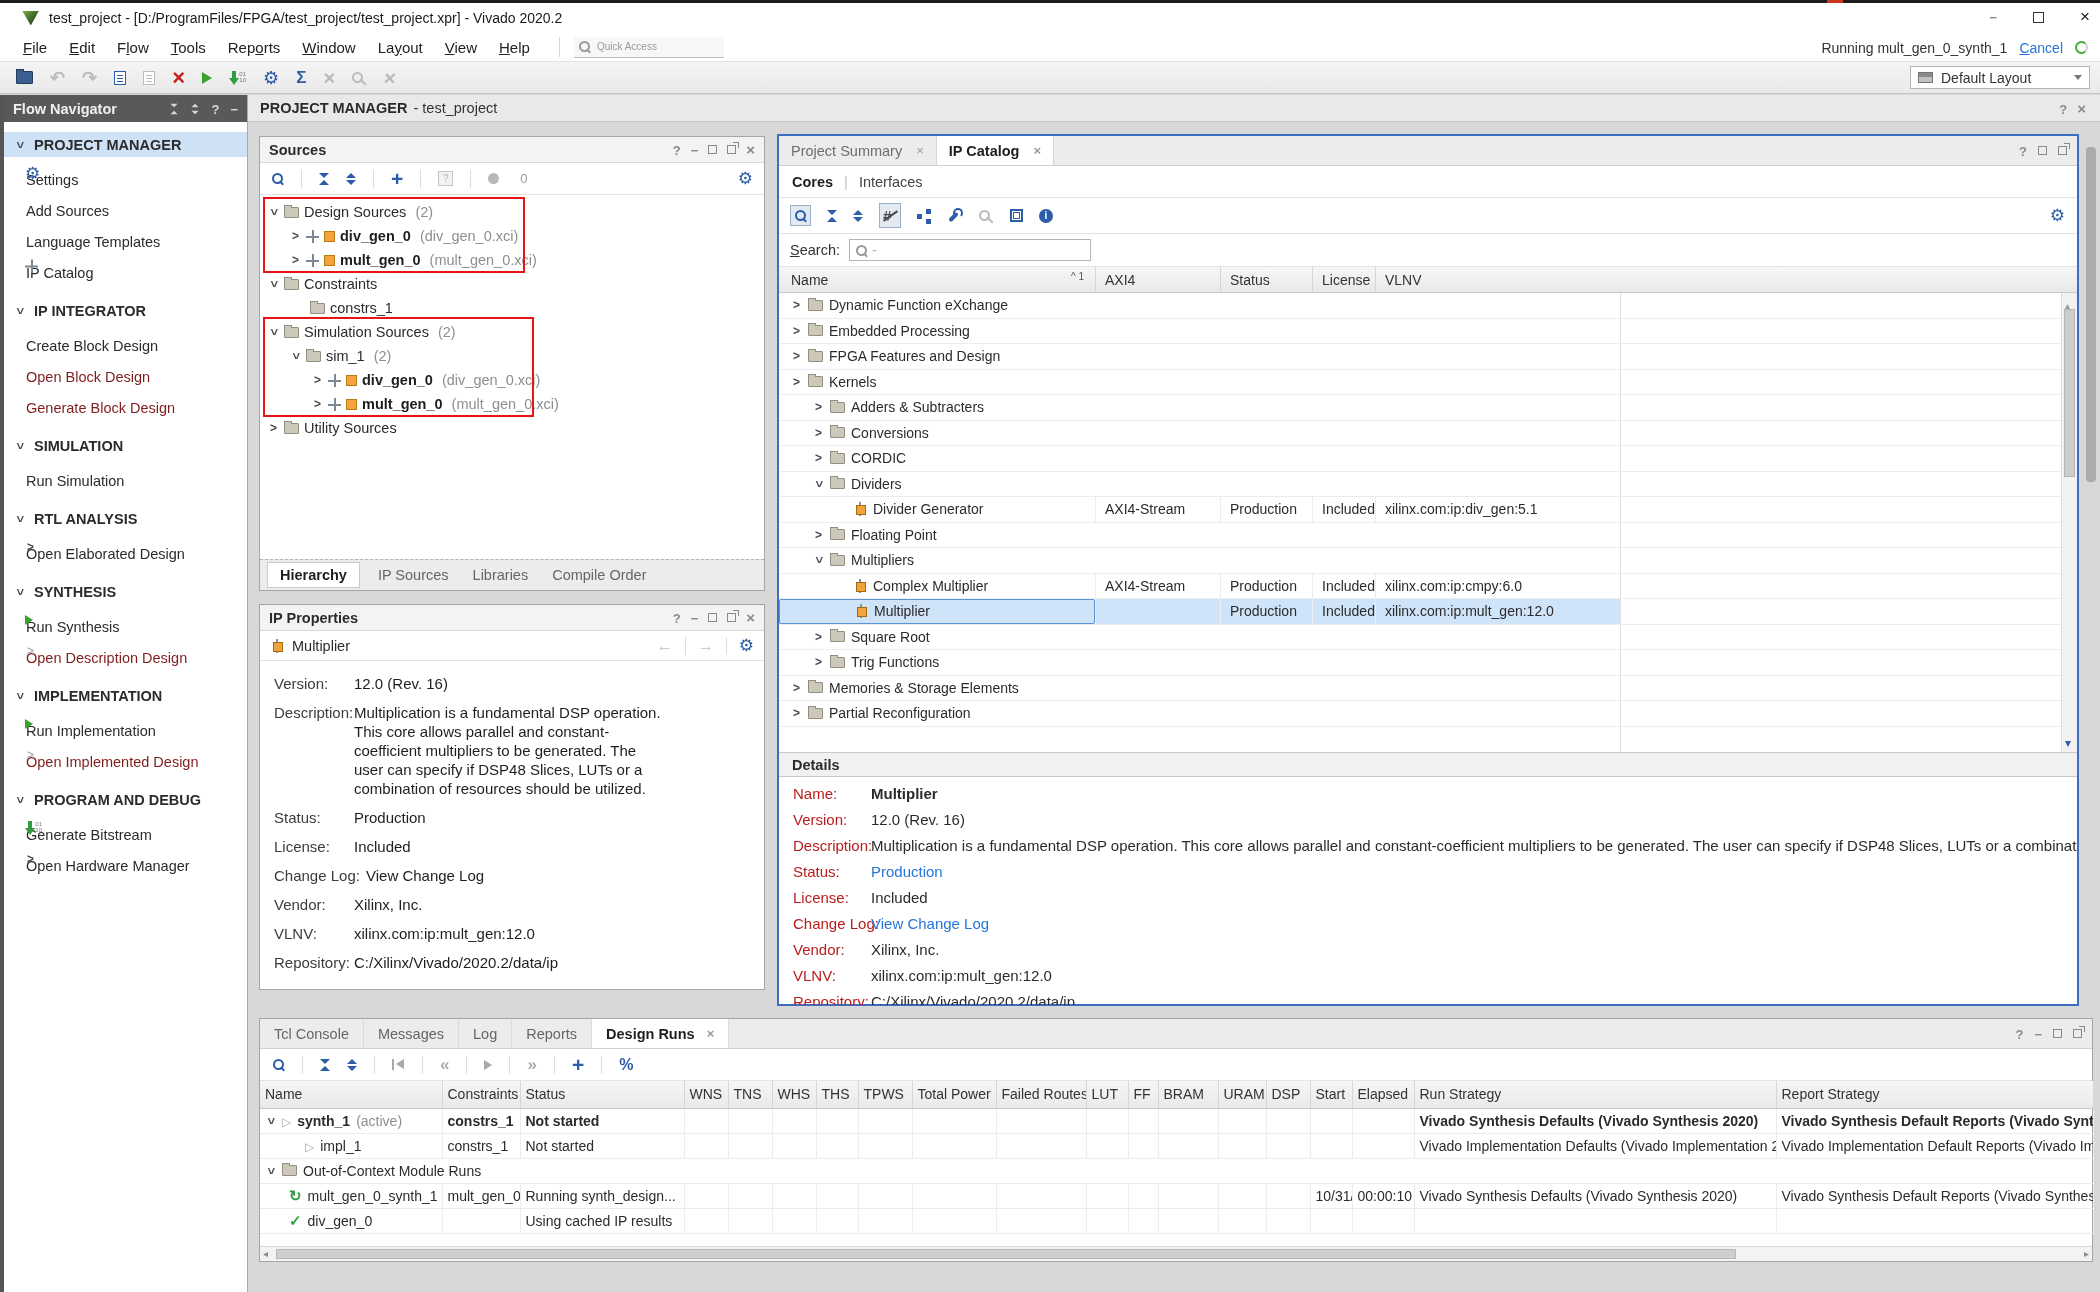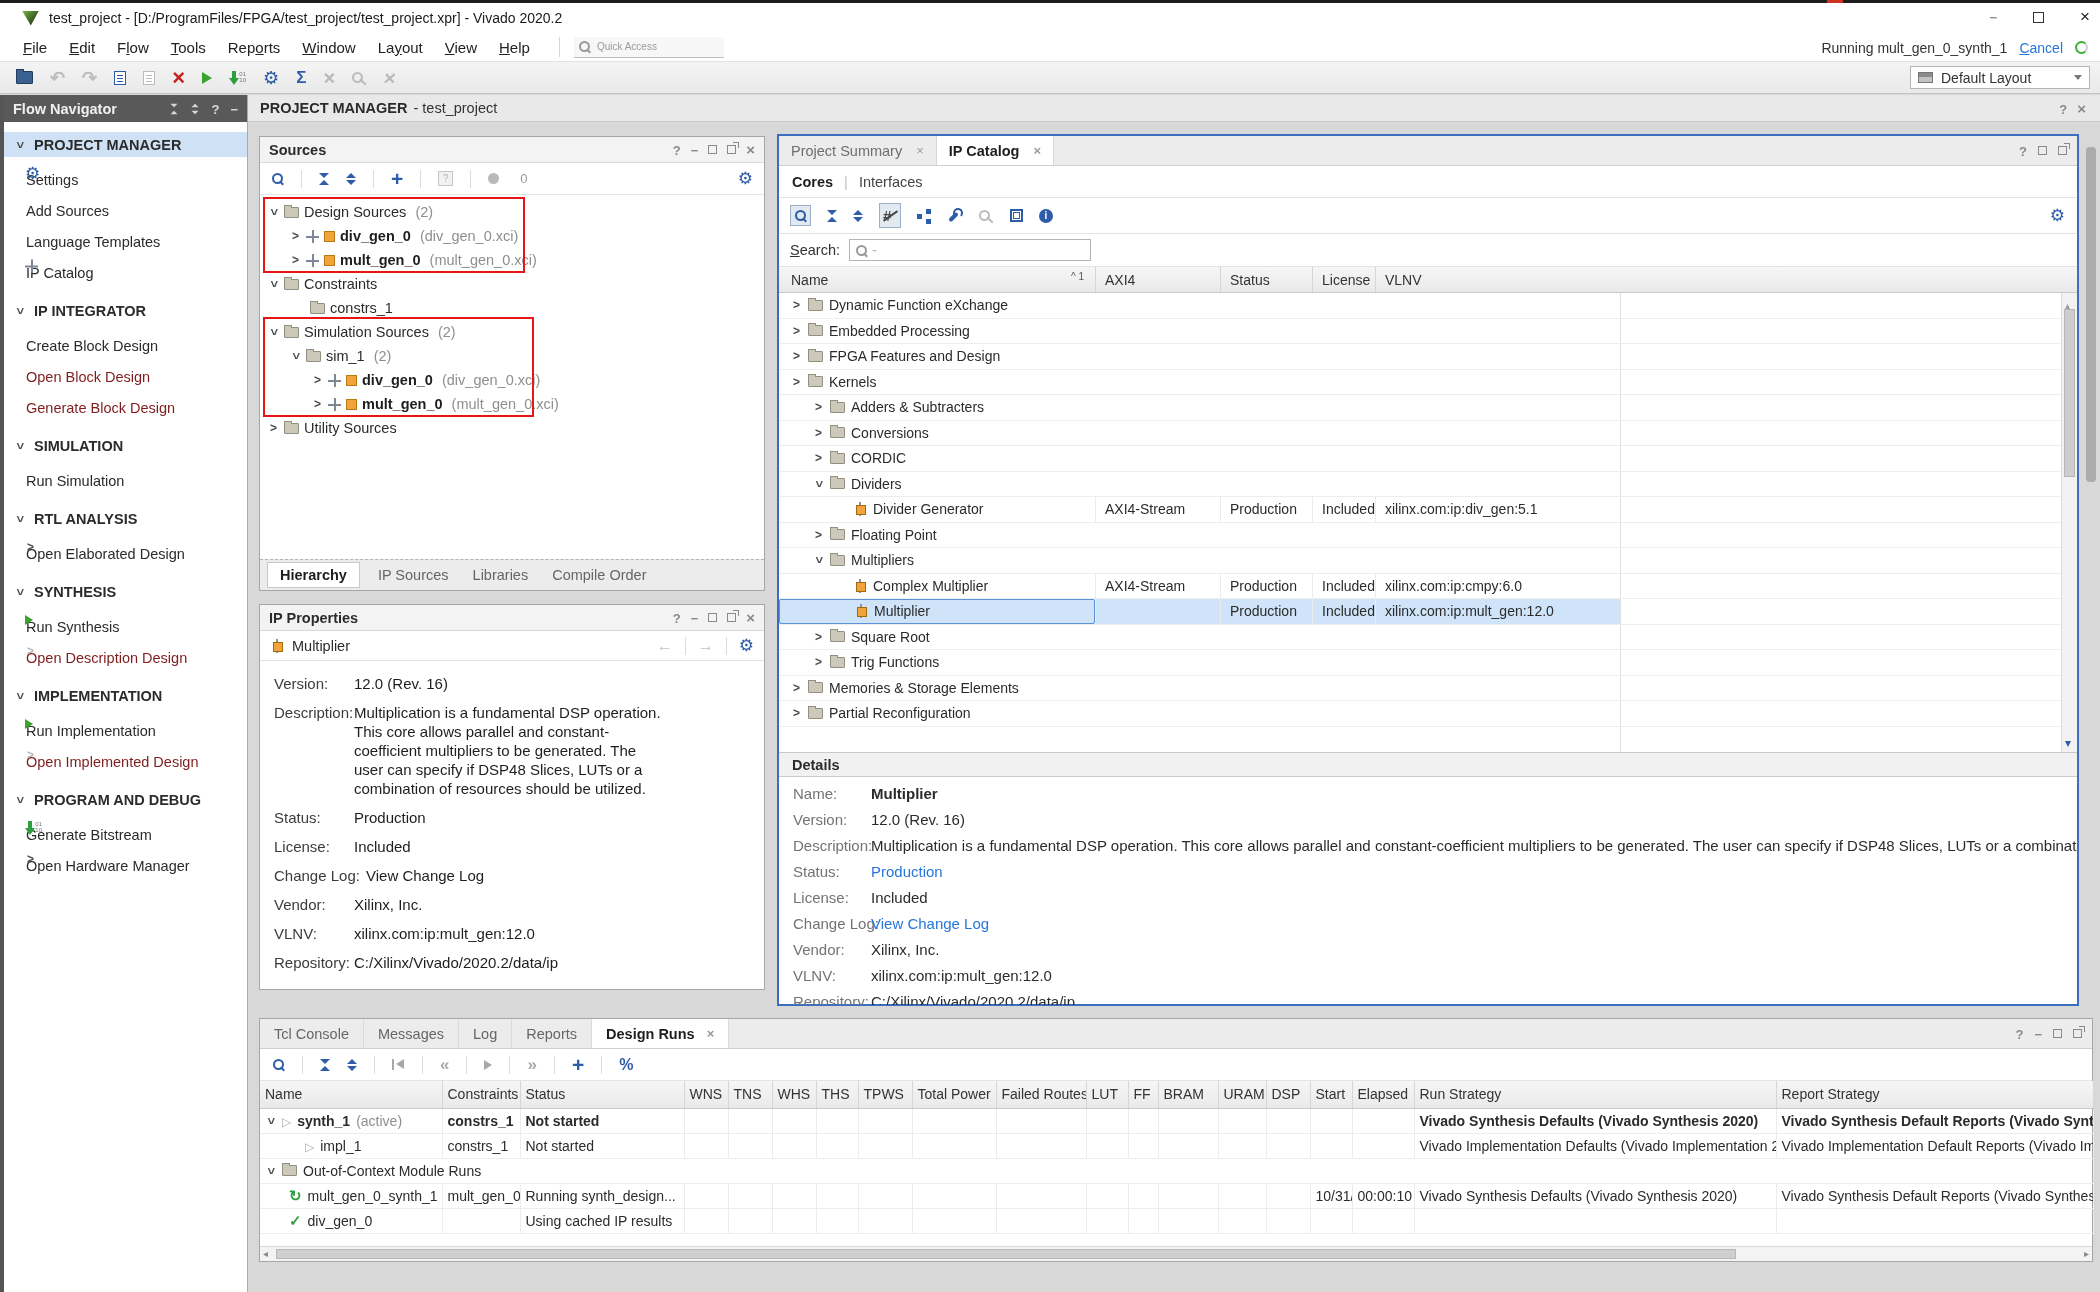--- a/index.html
+++ b/index.html
@@ -175,21 +175,21 @@
   .c1{left:316px;width:125px}.c2{left:441px;width:92px}.c3{left:533px;width:63px}.c4{left:596px;width:245px}
   .sel-bg{position:absolute;left:0;top:0;bottom:0;width:841px;background:#cfe4f8}
   .vline-cat{position:absolute;left:841px;top:0;bottom:0;border-left:1px solid #e0e0e0}
   .vsb{position:absolute;right:0;top:0;bottom:0;width:16px;background:#f2f2f2;border-left:1px solid #ddd}
   .vsb-t{position:absolute;left:2px;right:2px;top:16px;height:168px;background:#cdcdcd;border:1px solid #b5b5b5}
   .vsb .g-up{position:absolute;top:2px;left:3px}
   .vsb .g-dnb{position:absolute;bottom:2px;left:3px}
   .details-head{height:25px;background:#f1f1f1;border-top:1px solid #c9c9c9;border-bottom:1px solid #c9c9c9;display:flex;align-items:center;padding-left:13px;font-weight:bold;font-size:14.5px}
   .details-body{position:relative;height:228px;overflow:hidden;padding-top:8px}
   .d-row{display:flex;margin:0 0 9px 14px;line-height:17px;white-space:nowrap}
-  .dlabel{width:78px;color:#737373;flex:none}
+  .dlabel{width:78px;color:#b91c1c;flex:none}
   .dval{overflow:hidden}
   
   .dr-tabs{height:30px;background:#ececec;border-bottom:1px solid #d0d0d0;display:flex;align-items:stretch;font-size:14.5px}
   .dr-tab{padding:0 14px;display:flex;align-items:center;gap:12px;color:#666;border-right:1px solid #dadada}
   .dr-tab.active{background:#fff;font-weight:bold;color:#1e1e1e}
   .dr-tool{height:32px;border-bottom:1px solid #e4e4e4;display:flex;align-items:center;gap:17px;padding-left:12px}
   table.dr{border-collapse:collapse;table-layout:fixed;width:1833px;font-size:14px}
   table.dr th{height:27px;background:linear-gradient(#f6f6f6,#e9e9e9);border-bottom:1px solid #c9c9c9;border-right:1px solid #d6d6d6;font-weight:normal;color:#333;text-align:left;padding-left:5px;white-space:nowrap;overflow:hidden}
   table.dr td{height:25px;border-bottom:1px solid #ececec;border-right:1px solid #ececec;padding-left:5px;white-space:nowrap;overflow:hidden;color:#2b2b2b}
   td.nb{border-right:none}

